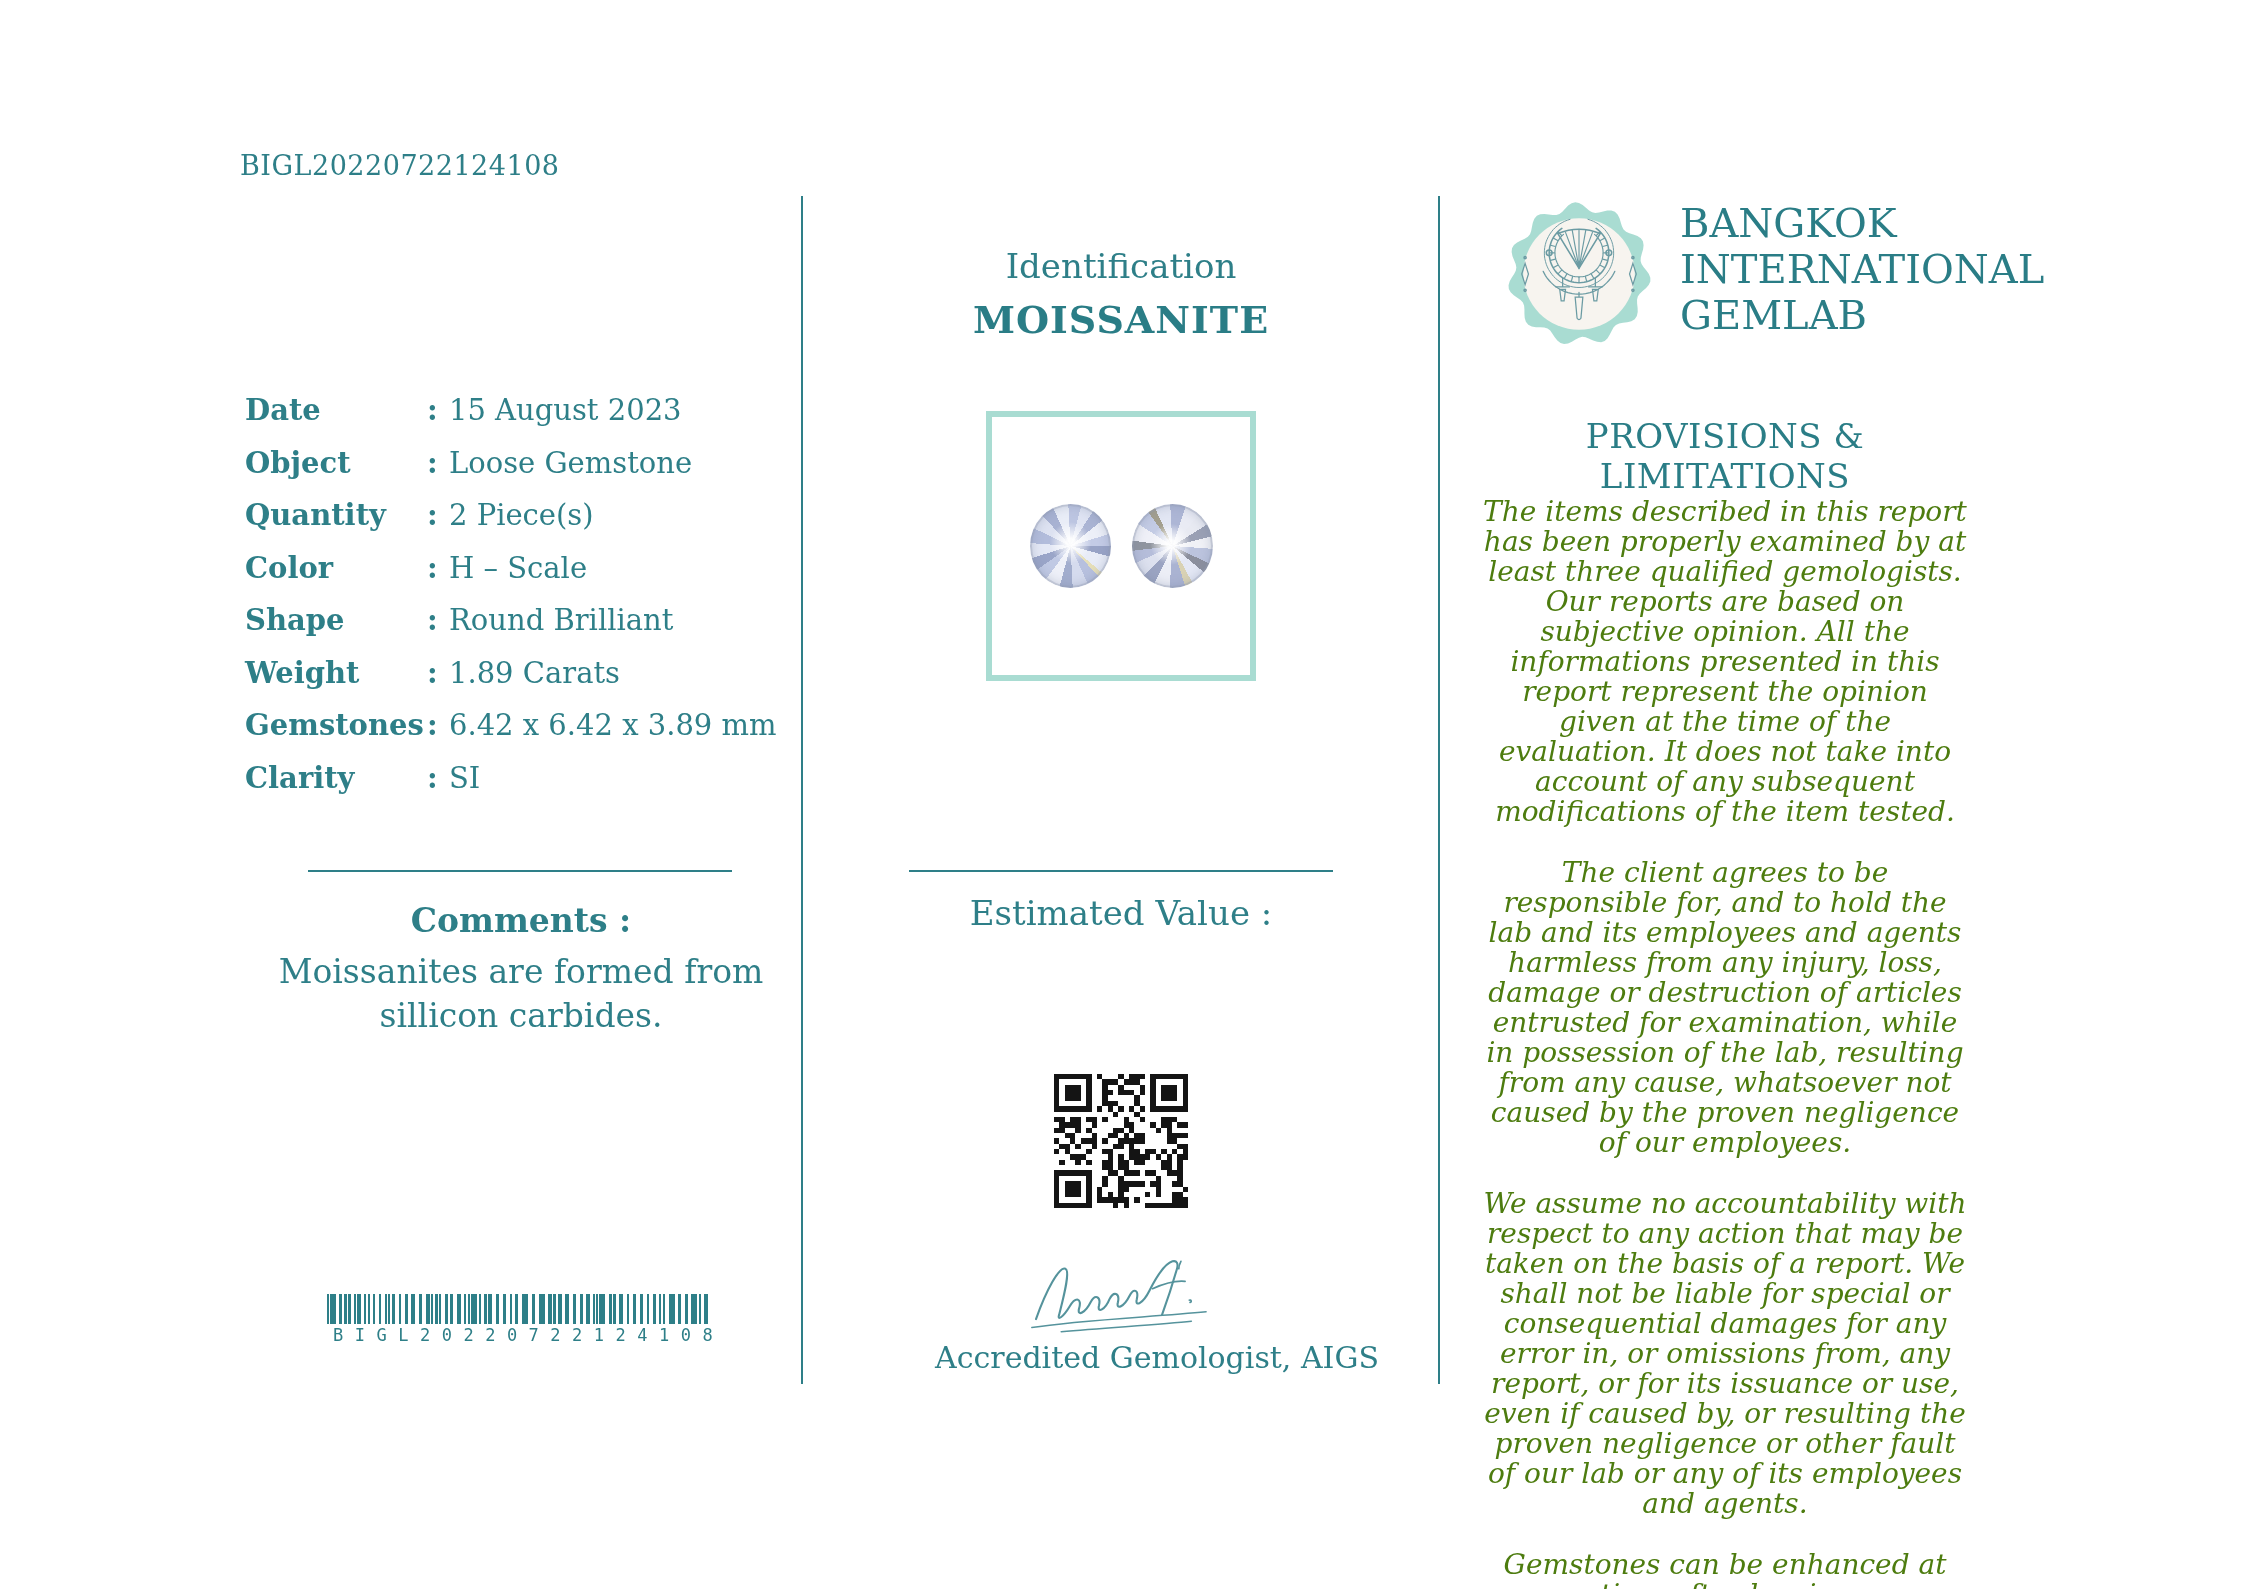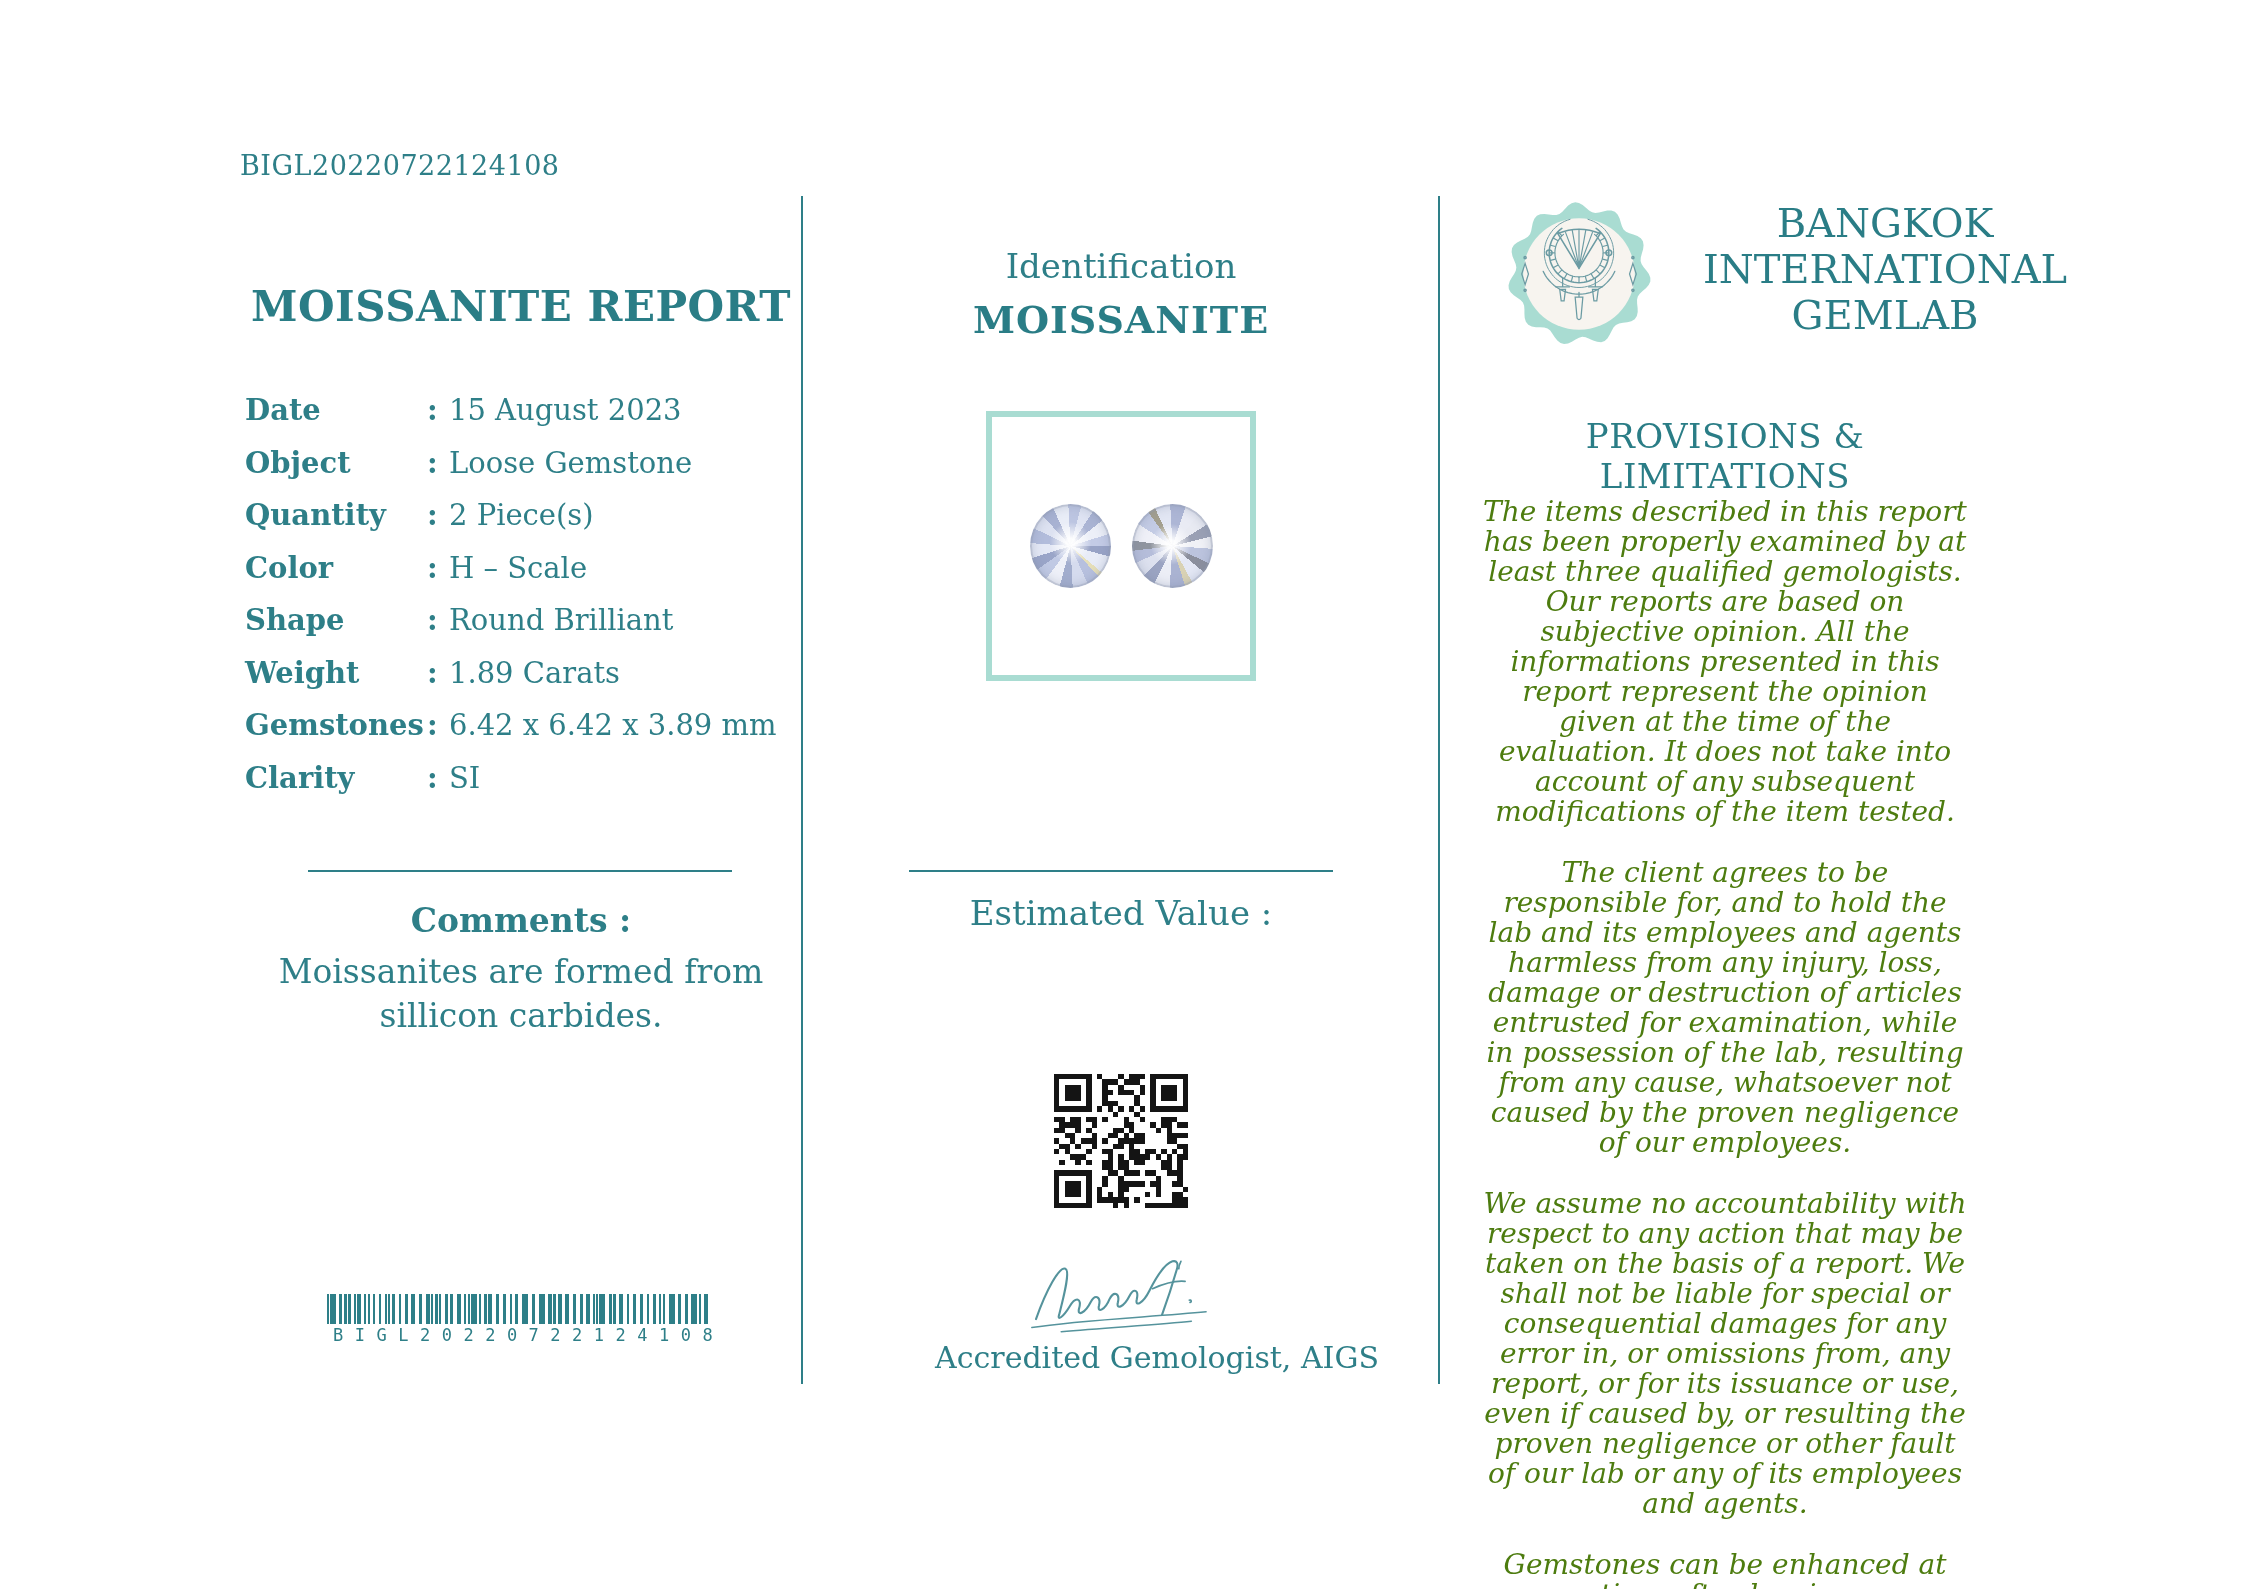--- a/index.html
+++ b/index.html
@@ -40,32 +40,31 @@
   .gem.g2{background:
     radial-gradient(circle at 48% 48%, rgba(255,255,255,.95) 0 7%, rgba(255,255,255,0) 34%),
     conic-gradient(from 40deg,#e8eaf2 0 5%,#9aa0b4 0 10%,#f0f1f6 0 15%,#bcc4de 0 21%,#8b8f9d 0 25%,#e4e8f5 0 31%,#d9d2b4 0 34%,#aab3d2 0 40%,#eceef6 0 46%,#9ba4c2 0 51%,#dde1ef 0 57%,#b5bdda 0 62%,#90959f 0 66%,#eff0f7 0 73%,#c3cbe4 0 79%,#a39f8e 0 82%,#e2e6f3 0 88%,#adb6d5 0 94%,#e9ebf4 0 100%);}
   .est-h{left:803px;top:893px;width:636px;text-align:center;font-size:34px;}
   .est-v{left:803px;top:948px;width:636px;text-align:center;font-size:36px;font-weight:bold;color:#2a7d86;}
   .qr-svg{left:1054px;top:1074px;width:134px;height:134px;}
   .sig-svg{left:1025px;top:1254px;width:190px;height:84px;}
   .sig-title{left:803px;top:1340px;width:636px;text-align:center;font-size:30px;margin-left:36px;}
   
   .badge-svg{left:1502px;top:196px;width:154px;height:156px;}
-  .lab-name{left:1680px;top:200px;width:410px;text-align:center;font-size:40px;line-height:46px;color:#2a7d86;}
+  .lab-name{left:1680px;top:200px;width:410px;text-align:left;font-size:40px;line-height:46px;color:#2a7d86;}
   .prov-h{left:1485px;top:416px;width:480px;text-align:center;font-size:34px;letter-spacing:.5px;color:#2a7d86;}
   .prov-body{left:1483px;top:497px;width:484px;text-align:center;}
   .prov-body p{margin:0 0 31px 0;font-size:28px;line-height:30px;font-style:italic;color:#4d7c0f;}
 </style>
 </head>
 <body>
 
 <div class="page">
 
   <div class="abs report-no">BIGL20220722124108</div>
-  <h1 class="abs report-title">MOISSANITE REPORT</h1>
 
   <div class="abs fields">
 
   <div class="frow">
         <span class="flabel">Date</span>
         <span class="fcolon">:</span>
         <span class="fvalue">15 August 2023</span>
       </div>
       <div class="frow">
         <span class="flabel">Object</span>

